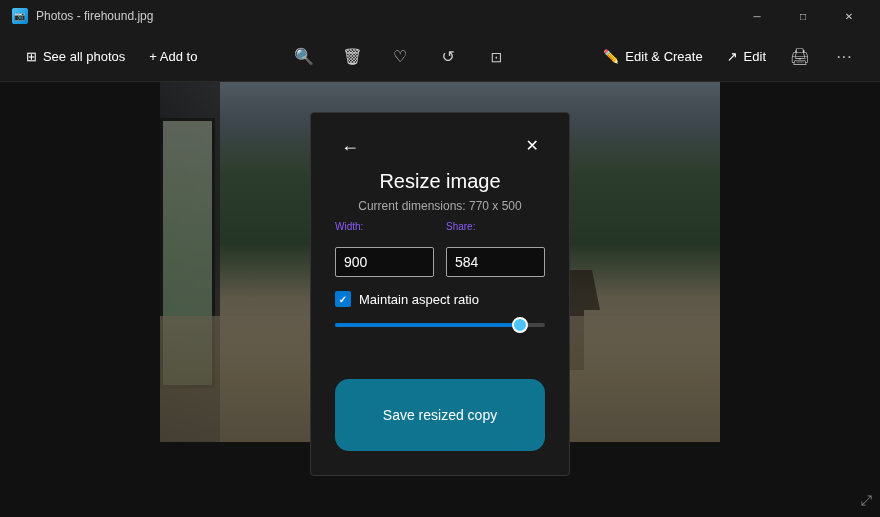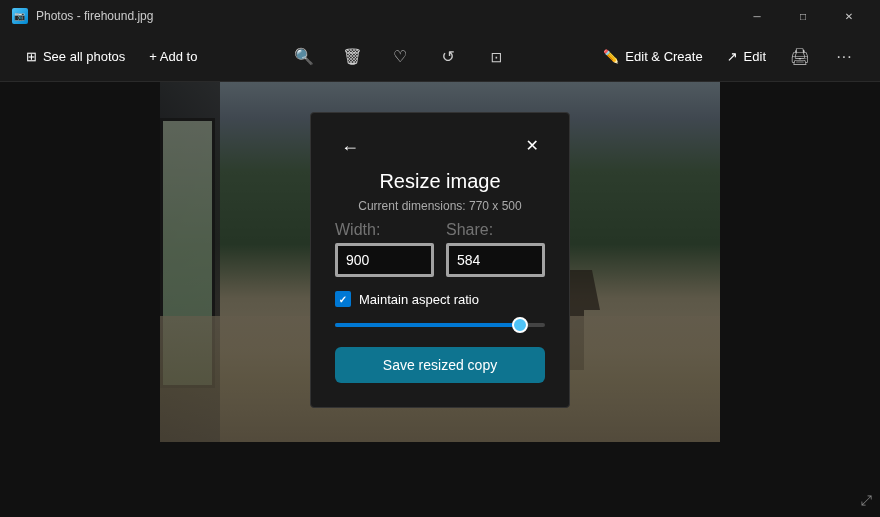--- a/index.html
+++ b/index.html
@@ -211,29 +211,29 @@
     }
     .dialog-fields {
       display: flex;
       gap: 12px;
       margin-bottom: 14px;
     }
     .field-group {
       flex: 1;
     }
     .field-label {
-      font-size: 16px;
-      color: #737373;
-      margin-bottom: 4px;
+      font-size: 10px;
+      color: #8b5cf6;
+      margin-bottom: 15px;
       display: block;
     }
     .field-input {
       width: 100%;
       background: #0d0d0d;
-      border: 3px solid #a3a3a3;
+      border: 1px solid #a3a3a3;
       color: #fff;
       font-size: 14px;
       padding: 6px 8px;
       border-radius: 2px;
       outline: none;
     }
     .checkbox-row {
       display: flex;
       align-items: center;
       gap: 8px;
@@ -295,24 +295,25 @@
       background: #4fc3f7;
       border-radius: 50%;
       border: 2px solid #fff;
     }
     .save-btn {
       width: 100%;
       background: #0e7490;
       border: none;
       color: #fff;
       font-size: 14px;
-      padding: 10px;
-      border-radius: 6px;
+      padding: 28px;
+      border-radius: 14px;
       cursor: pointer;
       text-align: center;
+      margin-top: 32px;
     }
 
     
     .expand-icon {
       position: absolute;
       bottom: 8px;
       right: 8px;
       color: #888;
       font-size: 14px;
     }

